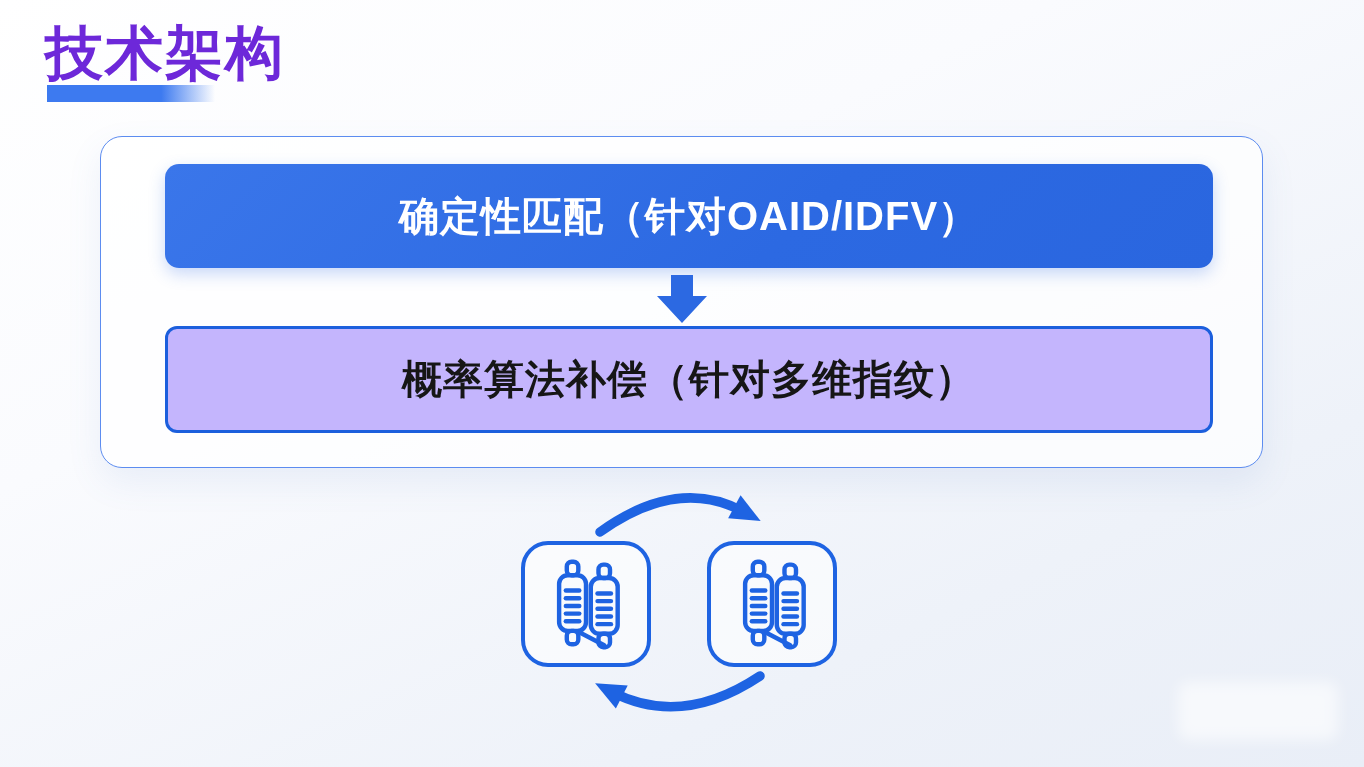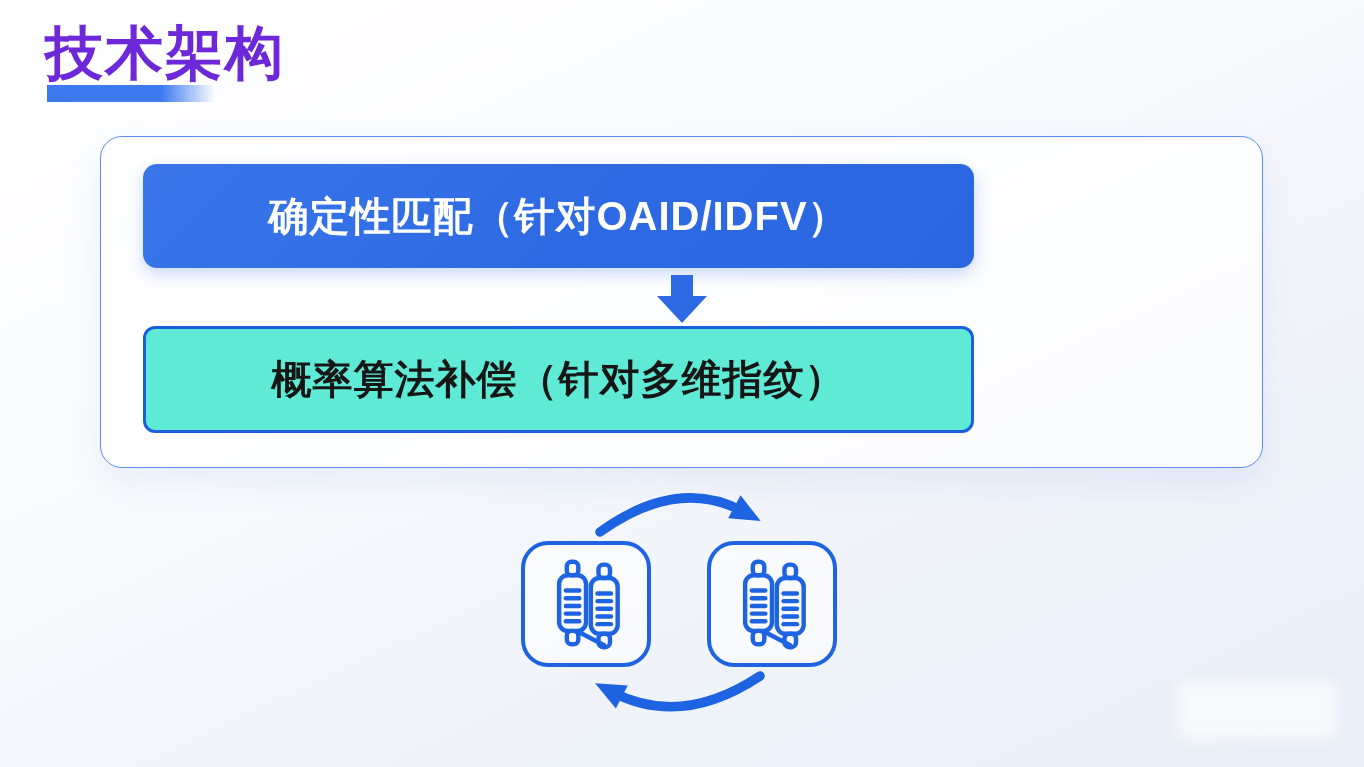--- a/index.html
+++ b/index.html
@@ -42,40 +42,40 @@
     top: 136px;
     width: 1163px;
     height: 332px;
     border: 1.5px solid #5c8cf0;
     border-radius: 22px;
     background: rgba(255,255,255,0.72);
     box-shadow: 0 14px 34px rgba(90, 125, 200, 0.10);
   }
   .flow-box {
     position: absolute;
-    left: 42px;
-    width: 831px;
+    left: 64px;
+    width: 1048px;
     display: flex;
     align-items: center;
     justify-content: center;
     text-align: left;
   }
   .box-deterministic {
     top: 27px;
     height: 104px;
     border-radius: 14px;
     background: linear-gradient(135deg, #3a76ea 0%, #2c69e2 60%, #2a66df 100%);
     color: #ffffff;
     box-shadow: 0 6px 16px rgba(44, 105, 226, 0.25);
   }
   .box-probabilistic {
     top: 189px;
     height: 107px;
     border-radius: 12px;
-    background: #5eead4;
+    background: #c4b5fd;
     border: 3px solid #1c5fdd;
     color: #161616;
   }
   .flow-box .box-label {
     font-size: 40px;
     font-weight: 700;
     letter-spacing: 1px;
   }
   .down-arrow {
     position: absolute;

